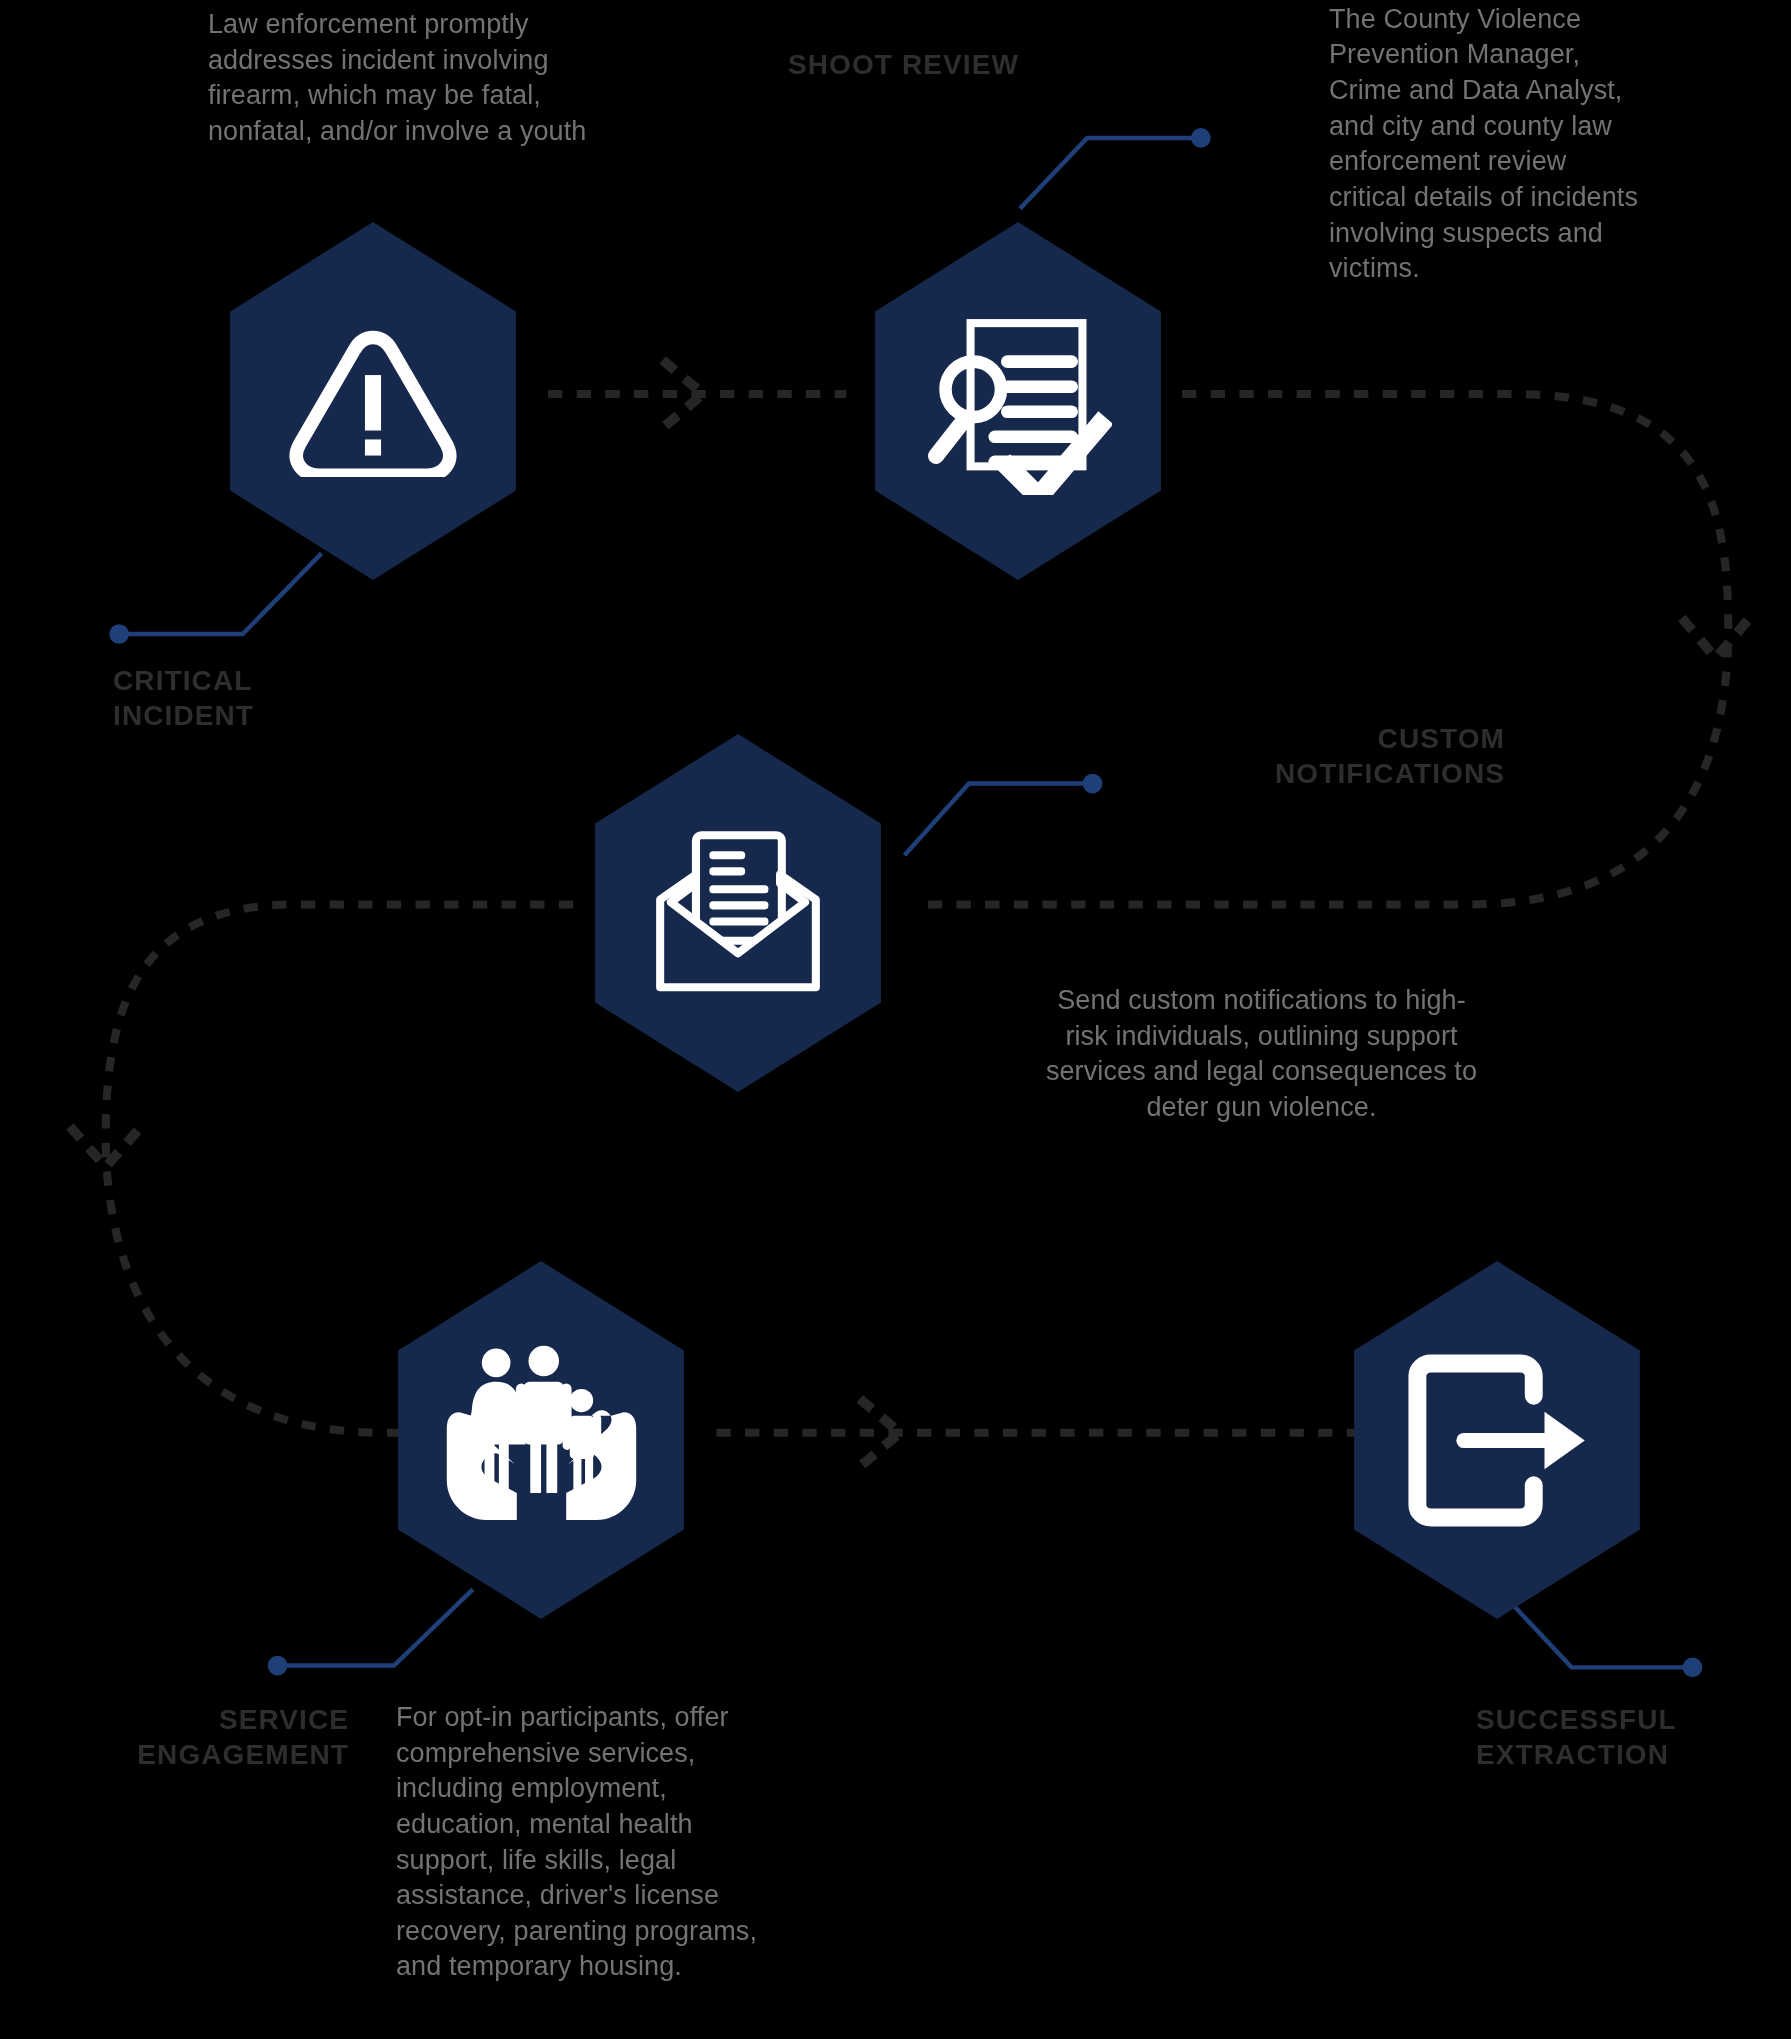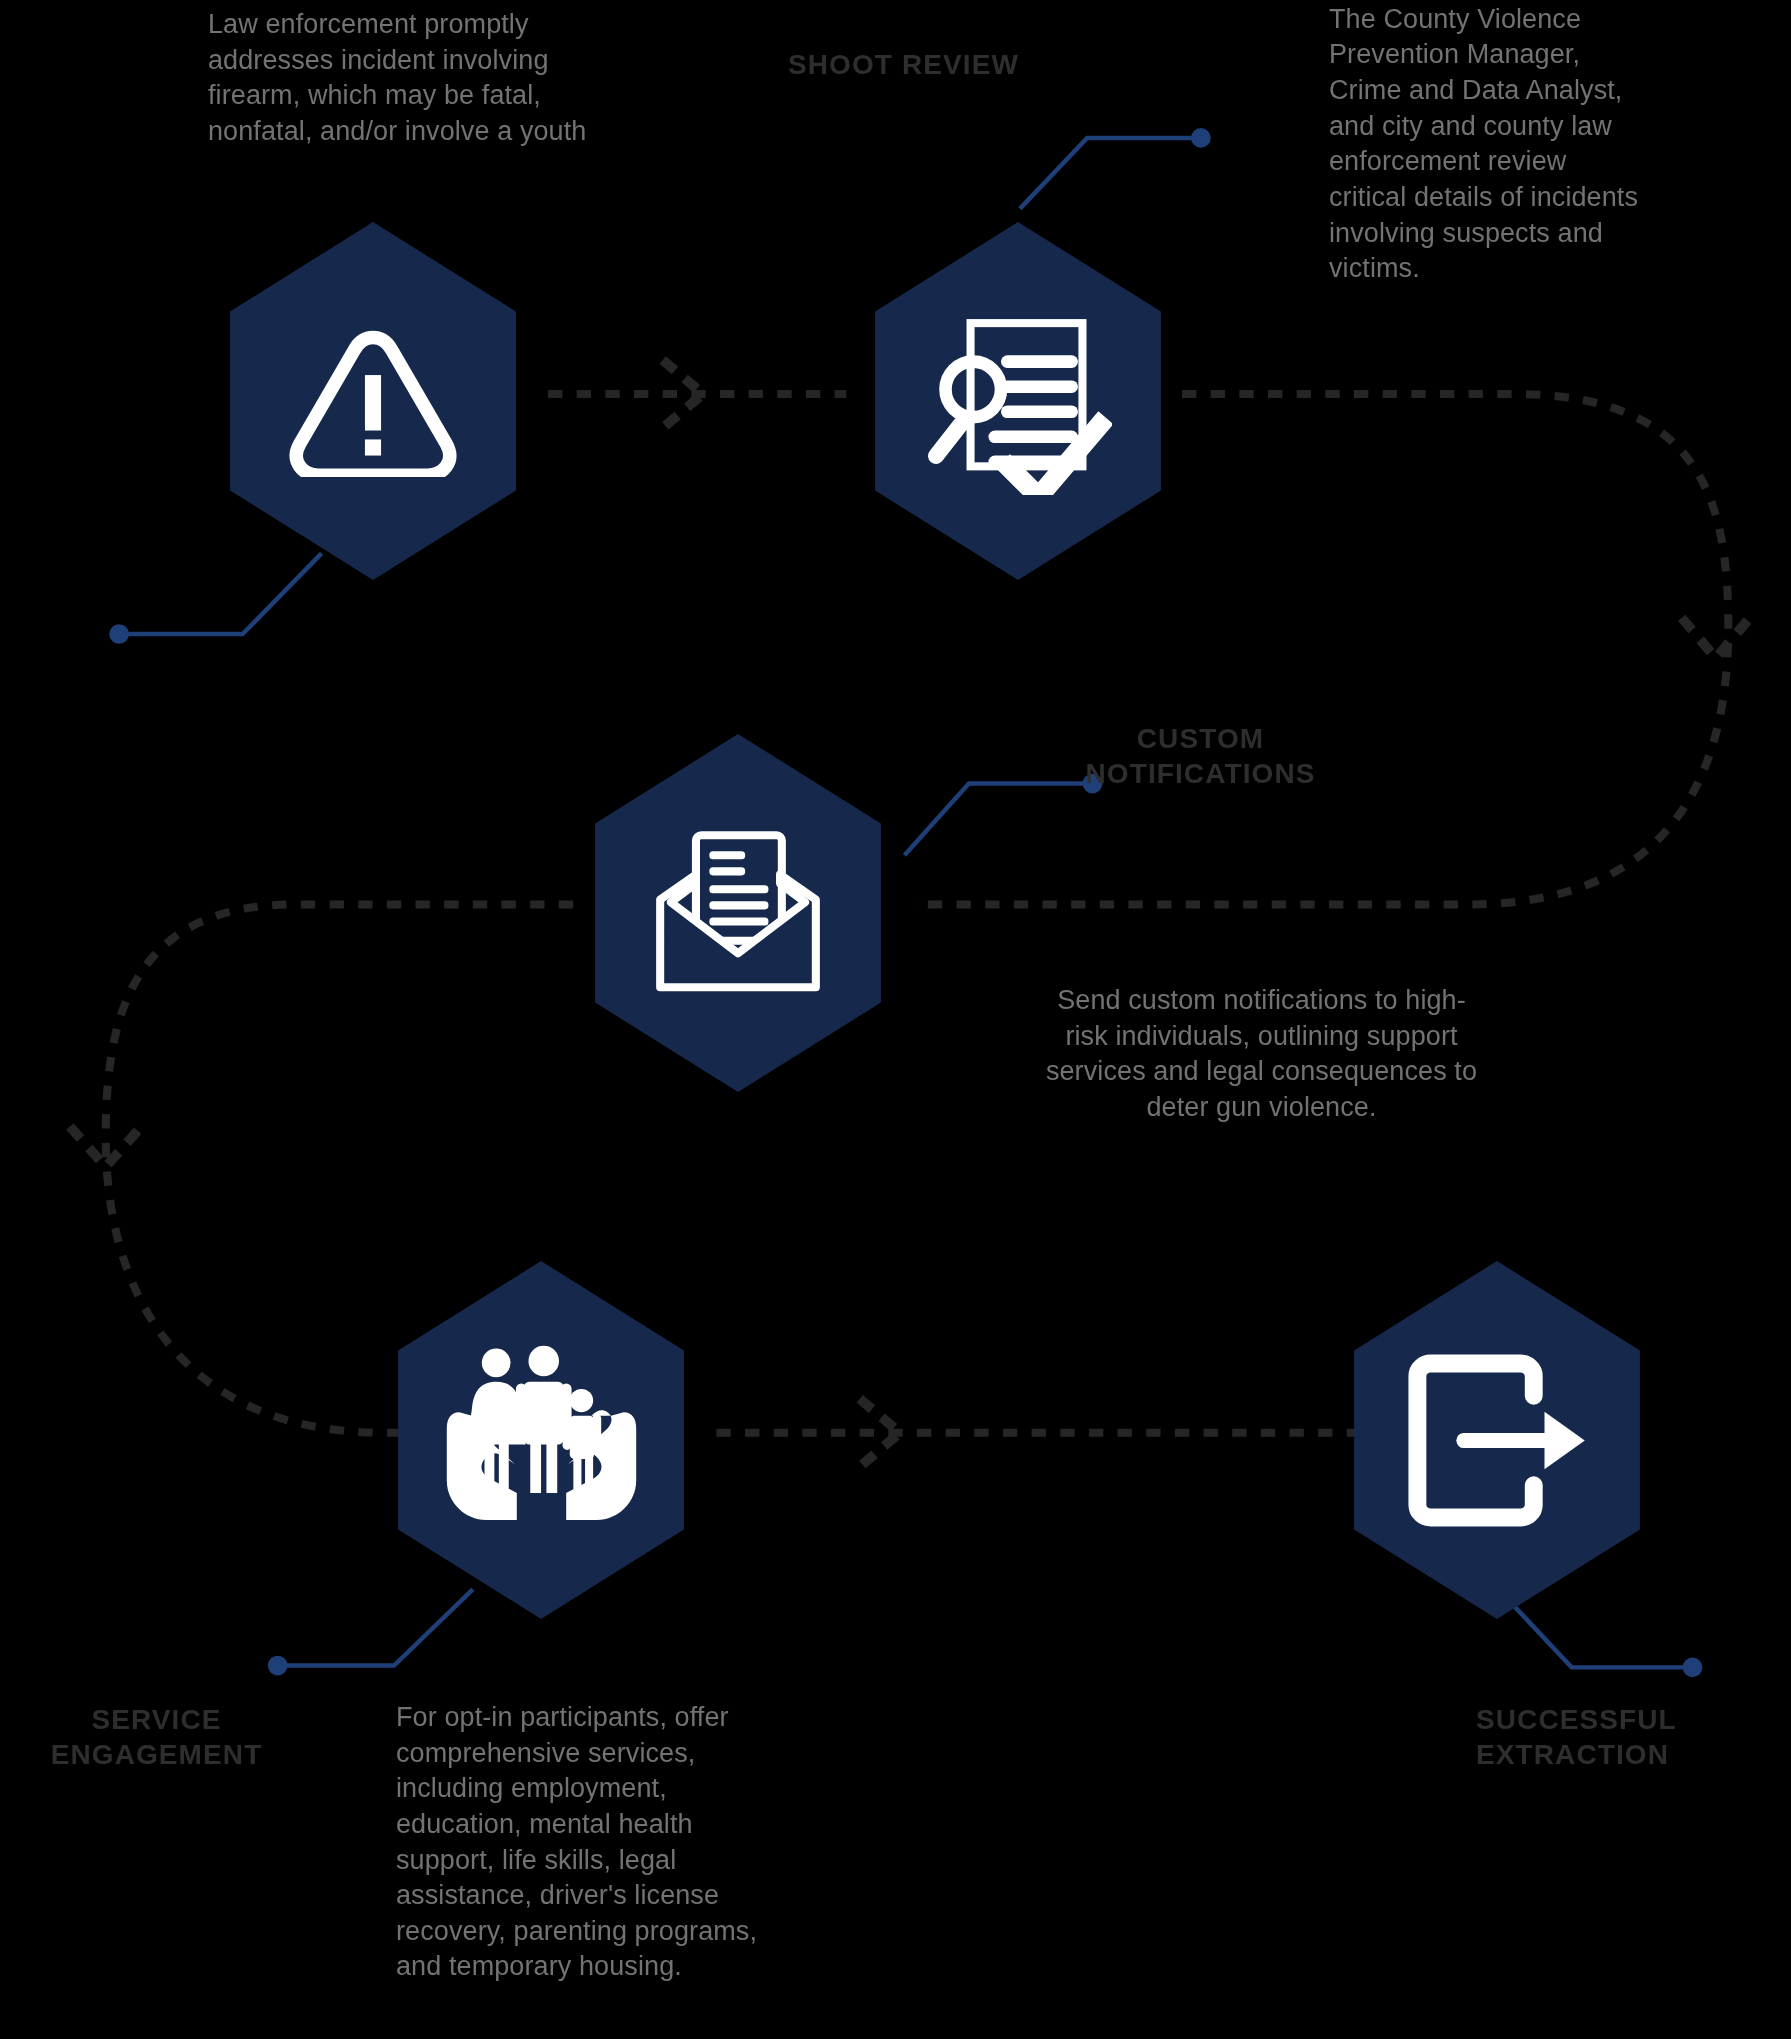--- a/index.html
+++ b/index.html
@@ -34,21 +34,21 @@
   }
   .heading{
     position:absolute;
     color:#2e2e2e;
     font-size:28px;
     font-weight:700;
     letter-spacing:1.1px;
     line-height:1.25;
     white-space:pre-line;
   }
-  .ta-r{text-align:center;}
+  .ta-r{text-align:right;}
   
   #wires,#leaders{
     position:absolute;left:0;top:0;width:1791px;height:2039px;
     pointer-events:none;
   }
   .dash{
     fill:none;stroke:#262626;stroke-width:9;
     stroke-dasharray:16 16;stroke-linecap:butt;
   }
   .chev{
@@ -197,20 +197,22 @@
         <line x1="70" y1="100" x2="178" y2="100" stroke="#ffffff" stroke-width="17" stroke-linecap="round"></line>
         <path d="M160 68 L 205 100 L 160 132 Z" fill="#ffffff"></path>
       </svg>
     </span>
   </div>
 
   <div class="desc" style="left:208px;top:7.2px;width:546px;">Law enforcement promptly
 addresses incident involving
 firearm, which may be fatal,
 nonfatal, and/or involve a youth</div>
+  <div class="heading" style="left:113px;top:663px;width:376px;">CRITICAL
+INCIDENT</div>
 
   <div class="heading" style="left:788px;top:47px;width:502px;">SHOOT REVIEW</div>
   <div class="desc" style="left:1329px;top:1.8px;width:466px;">The County Violence
 Prevention Manager,
 Crime and Data Analyst,
 and city and county law
 enforcement review
 critical details of incidents
 involving suspects and
 victims.</div>

